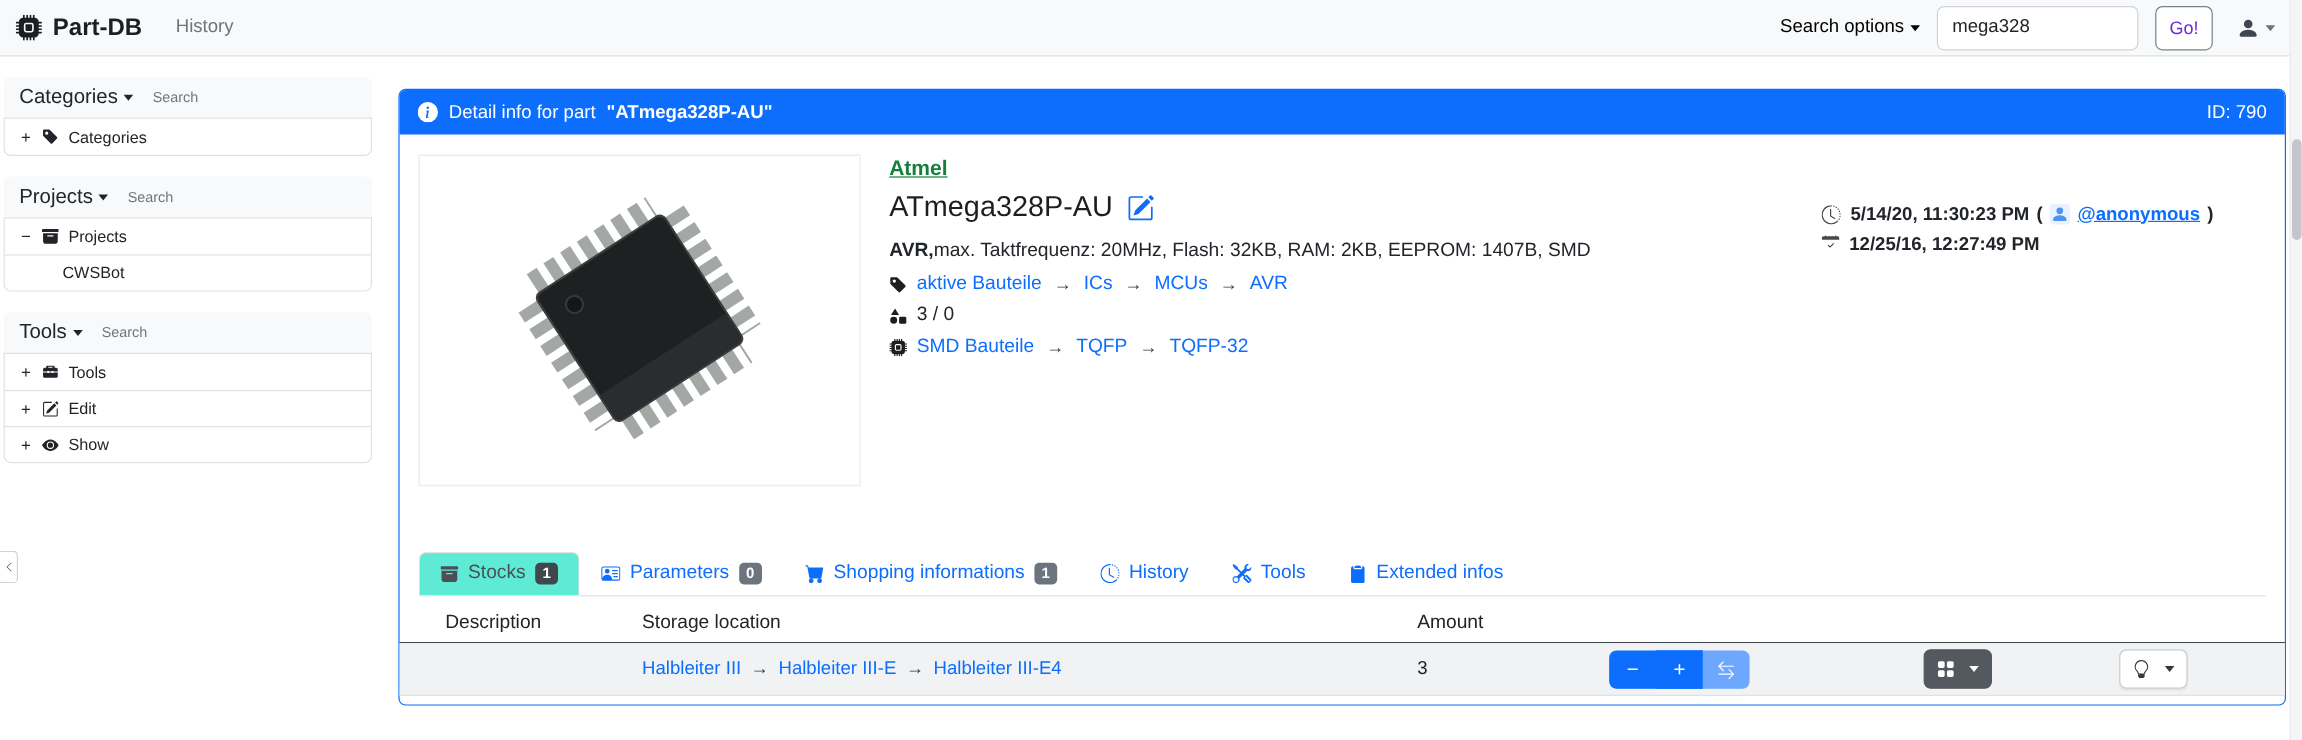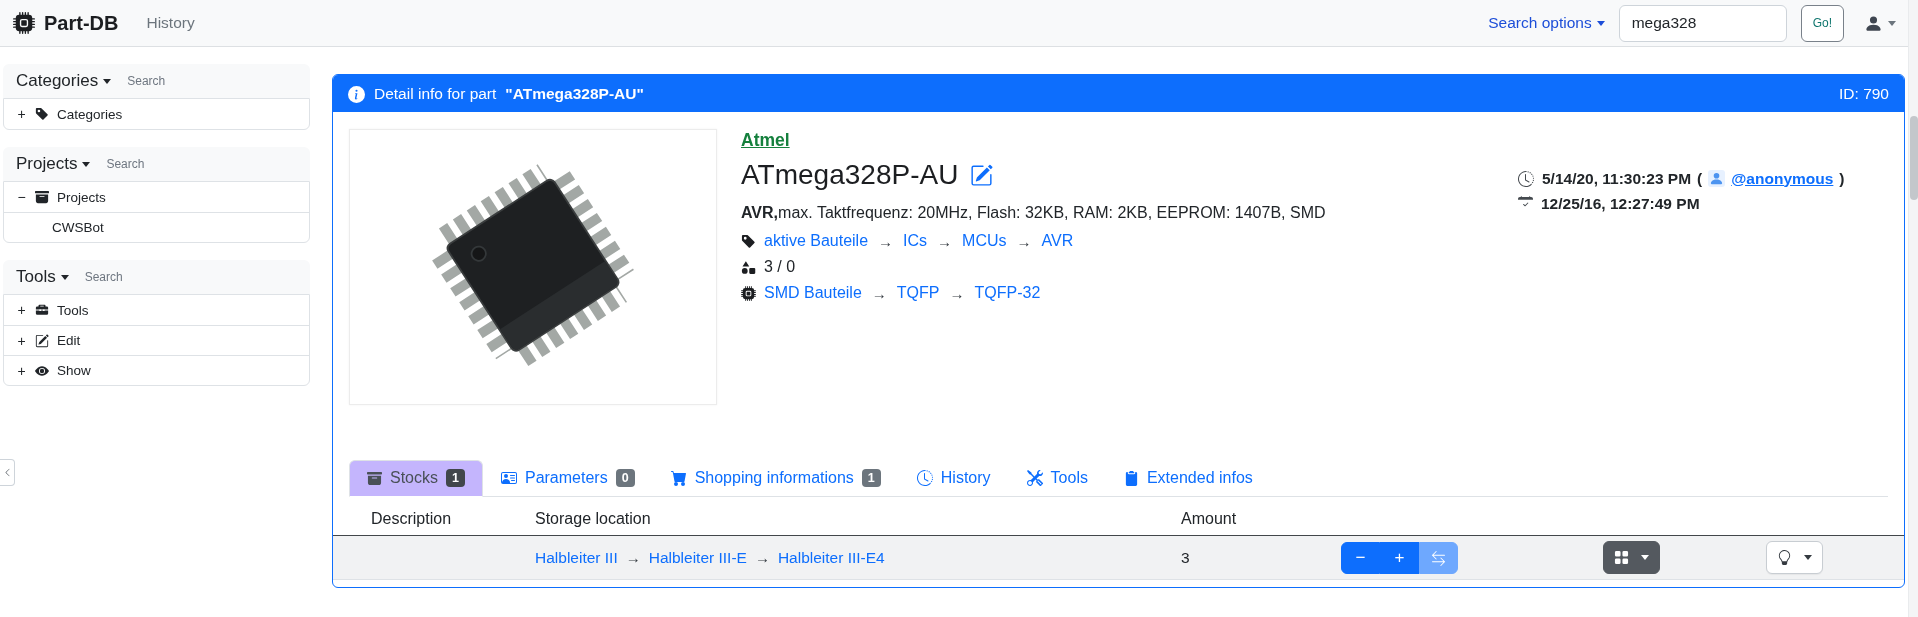--- a/index.html
+++ b/index.html
@@ -9,25 +9,25 @@
   .ic { display:inline-block; vertical-align:-2px; flex:none; }
   .caret { display:inline-block; width:0; height:0; border-left:4px solid transparent;
     border-right:4px solid transparent; border-top:5px solid currentColor; margin-left:5px; }
 
   
   .navbar { position:absolute; left:0; top:0; width:1918px; height:47px; background:#f8f9fa;
     border-bottom:1px solid #dde0e3; display:flex; align-items:center; padding:0 22px 0 13px; }
   .brand { display:flex; gap:9px; font-size:20px; font-weight:700; color:#1c1e21; cursor:pointer; }
   .nav-scanner { margin-left:28px; font-size:15.5px; color:#6c757d; }
   .nav-right { margin-left:auto; display:flex; align-items:center; gap:14px; }
-  .search-options { font-size:15.5px; color:#1d4ed8; cursor:pointer; display:flex; align-items:center; }
+  .search-options { font-size:15.5px; color:#000000; cursor:pointer; display:flex; align-items:center; }
   .search-input { width:168px; height:37px; border:1px solid #ced4da; border-radius:6px;
     padding:0 12px; font-size:15.5px; color:#212529; background:#fff; font-family:inherit; }
   .go-btn { height:37px; padding:0 11px; background:#fff; border:1px solid #79818a; border-radius:6px;
-    font-size:12px; color:#0f766e; cursor:pointer; font-family:inherit; }
+    font-size:15px; color:#6d28d9; cursor:pointer; font-family:inherit; }
   .user-menu { display:flex; align-items:center; color:#3f4650; cursor:pointer; margin-left:6px; }
   .user-menu .caret { color:#6c757d; }
 
   
   .sidebar { position:absolute; left:3px; top:64px; width:307px; }
   .panel { margin-bottom:17px; }
   .panel-head { display:flex; align-items:center; background:#f8f9fa; border-radius:6px 6px 0 0; padding:5px 13px; height:34px; }
   .panel-title { display:flex; align-items:center; font-size:17px; font-weight:500; color:#212529;
     background:none; border:none; cursor:pointer; font-family:inherit; }
   .panel-title .caret { border-top-color:#212529; }
@@ -45,54 +45,54 @@
   
   .collapse-handle { position:absolute; left:0; top:459px; width:15px; height:27px; background:#fff;
     border:1px solid #ced4da; border-left:none; border-radius:0 4px 4px 0; display:flex;
     align-items:center; justify-content:center; color:#495057; cursor:pointer; }
 
   
   .card { position:absolute; left:332px; top:74px; width:1573px; height:514px;
     border:1px solid #0d6efd; border-radius:6px; background:#fff; }
   .card-head { height:37px; background:#0d6efd; color:#fff; border-radius:5px 5px 0 0;
     display:flex; align-items:center; padding:0 15px; font-size:15.5px; }
-  .head-left { display:flex; align-items:flex-end; gap:9px; }
+  .head-left { display:flex; align-items:flex-start; gap:9px; }
   .head-left b { font-weight:700; }
   .head-id { margin-left:auto; }
   .card-body { position:relative; height:476px; }
 
   .part-image { position:absolute; left:16px; top:17px; width:368px; height:276px; background:#fff;
     border:1px solid #ececec; box-shadow:0 0 2px rgba(0,0,0,.06); display:flex; align-items:center;
     justify-content:center; cursor:pointer; }
 
   .part-info { position:absolute; left:408px; top:18px; }
   .mfr { display:inline-block; font-size:17.5px; font-weight:700; color:#15803d;
     text-decoration:underline; margin-bottom:8px; }
-  .part-name { font-size:28px; font-weight:500; color:#1c1e21; display:flex; align-items:center;
+  .part-name { font-size:24px; font-weight:500; color:#1c1e21; display:flex; align-items:center;
     gap:12px; margin-bottom:13px; }
   .edit-ic { color:#0d6efd; cursor:pointer; }
   .desc { font-size:16px; color:#212529; margin-bottom:10px; }
   .desc b { font-weight:700; }
   .detail-row { display:flex; align-items:center; gap:8px; font-size:16px; margin-bottom:8px; color:#212529; }
   .detail-row .row-ic { color:#1c1e21; }
   .detail-row a { color:#0d6efd; }
   .arr { color:#343a40; font-size:15px; padding:0 2px; }
 
   .part-meta { position:absolute; left:1185px; top:54px; font-size:15.5px; color:#212529; }
   .meta-line { display:flex; align-items:center; gap:6px; height:25px;font-weight:bold; }
   .meta-line .meta-ic { color:#44494e; margin-right:2px; }
   .meta-line a { color:#0d6efd; text-decoration:underline; }
   .avatar-ic { color:#4d94f0; background:#e7f1ff; border-radius:3px; padding:1px; }
 
   
   .tabs { position:absolute; left:16px; right:16px; top:346px; height:39px;
     border-bottom:1px solid #dee2e6; display:flex; align-items:flex-end; }
   .tab { display:flex; align-items:center; gap:8px; padding:8px 17px 9px; font-size:16px;
     color:#0d6efd; cursor:pointer; border:1px solid transparent; border-radius:6px 6px 0 0; margin-bottom:-1px; }
-  .tab.active { background:#c4b5fd; color:#495057; border-color:#dee2e6 #dee2e6 #fff;margin-top:13px; }
+  .tab.active { background:#5eead4; color:#495057; border-color:#dee2e6 #dee2e6 #fff;margin-top:13px; }
   .badge { font-size:12.5px; font-weight:700; color:#fff; border-radius:4px; padding:3px 6px 2px; line-height:1; }
   .badge.dark { background:#41464b; }
   .badge.gray { background:#6c757d; }
 
   
   .stock-table { position:absolute; left:0; right:0; top:390px; }
   .thead { display:flex; height:34px; align-items:center; font-size:16px; font-weight:400;
     border-bottom:1px solid #42464a; }
   .thead .th-desc { width:202px; padding-left:38px; }
   .thead .th-loc  { width:646px; }

